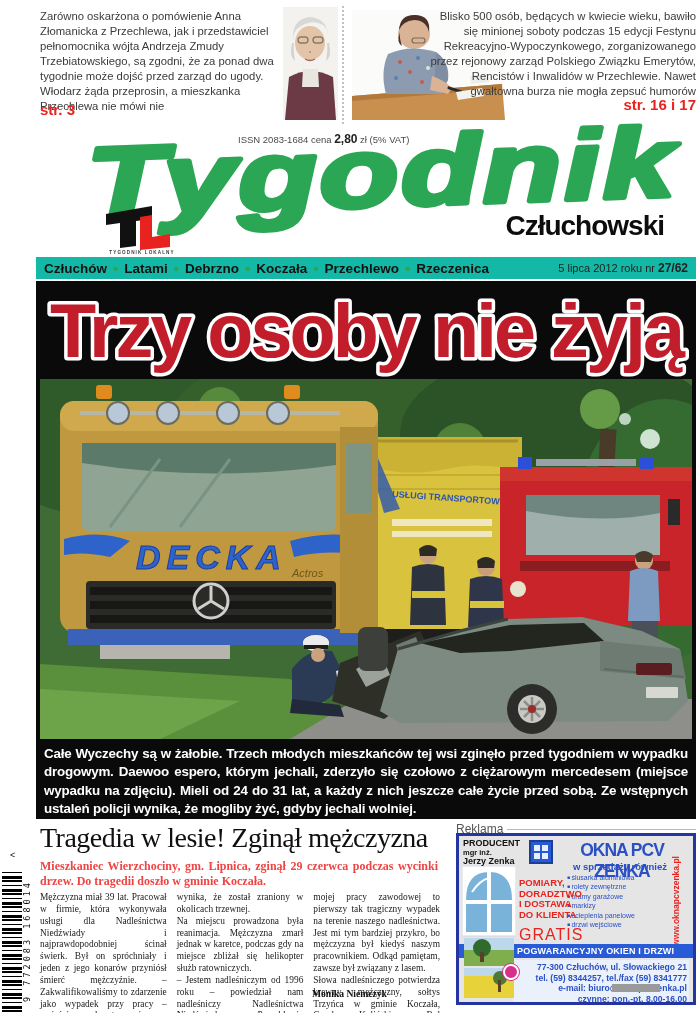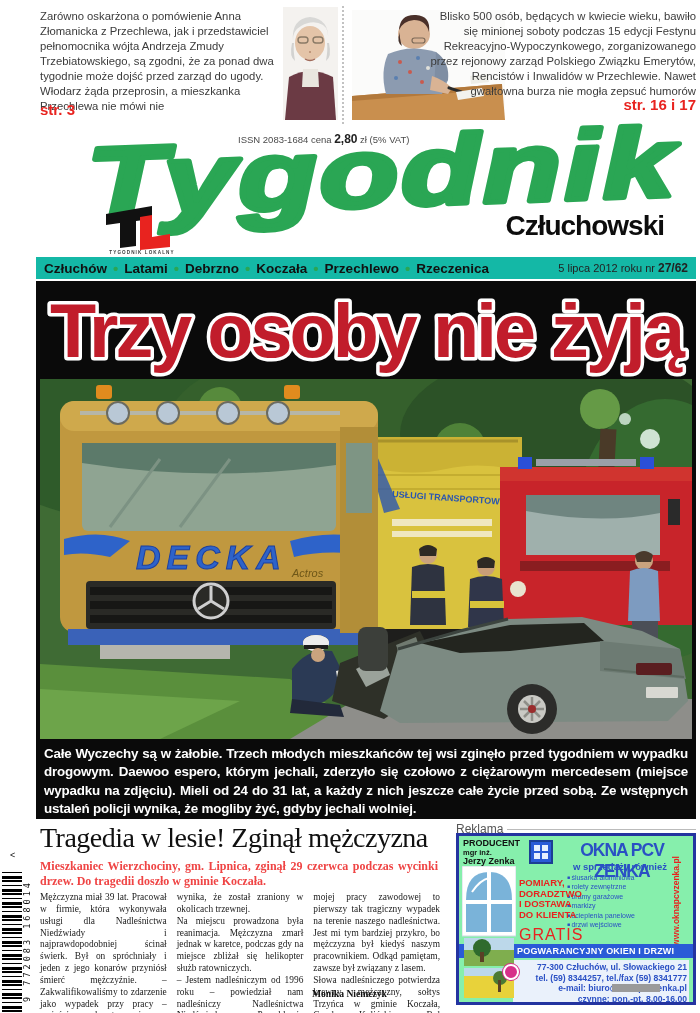--- a/index.html
+++ b/index.html
@@ -47,21 +47,21 @@
   .article-title { left:40px; top:822px; font-family:"Liberation Serif", serif; font-size:28px; color:#101010; letter-spacing:-0.5px; }
   .article-lead { left:40px; top:859px; width:398px; font-family:"Liberation Serif", serif; font-weight:bold; font-size:12px; line-height:1.25; text-align:justify; color:#ef4444; }
   .article-cols { left:40px; top:892px; width:400px; display:flex; gap:10px; }
   .article-col { width:127px; font-family:"Liberation Serif", serif; font-size:9.4px; line-height:1.26; text-align:justify; color:#1a1a1a; white-space:pre-line; }
   .article-sig { position:absolute; left:312px; top:988px; width:124px; font-family:"Liberation Serif", serif; font-weight:bold; font-size:9.6px; color:#111; }
 
   
   .ad-label-row { left:456px; top:822px; width:240px; display:flex; align-items:center; gap:4px; }
   .ad-label { font-size:12px; color:#555; }
   .ad-label-line { flex:1; border-top:1px solid #bbb; }
-  .ad-box { left:456px; top:833px; width:240px; height:172px; border:3px solid #2434a0; background:#86efac; overflow:hidden; }
+  .ad-box { left:456px; top:833px; width:240px; height:172px; border:3px solid #2434a0; background:#e5e5e5; overflow:hidden; }
   .ad-producer { position:absolute; left:4px; top:3px; width:66px; font-size:9px; font-weight:bold; color:#111; line-height:1.1; }
   .ad-producer .small { font-size:7.5px; }
   .ad-window-icon { position:absolute; left:70px; top:4px; width:24px; height:24px; background:#2a5bd7; border:2px solid #1b3f94; display:grid; grid-template-columns:1fr 1fr; grid-template-rows:1fr 1fr; gap:2px; padding:3px; }
   .ad-window-icon span { background:#e8f0ff; }
   .ad-brand { position:absolute; left:98px; top:4px; width:130px; font-size:17.5px; font-weight:bold; color:#2a50c4; letter-spacing:-1px; text-align:center; }
   .ad-sub { position:absolute; left:98px; top:25px; width:126px; font-size:9.5px; font-weight:bold; color:#2a50c4; text-align:center; }
   .ad-bullets { position:absolute; left:108px; top:37px; width:116px; list-style:none; font-size:7px; color:#2a50c4; line-height:1.35; }
   .ad-bullets li::before { content:"■ "; font-size:5px; vertical-align:1px; }
   .ad-offer { position:absolute; left:60px; top:42px; width:66px; font-size:9.5px; font-weight:bold; color:#e8231f; line-height:1.12; }
   .ad-gratis { position:absolute; left:60px; top:90px; font-size:16px; font-weight:normal; color:#e8231f; letter-spacing:1px; }

